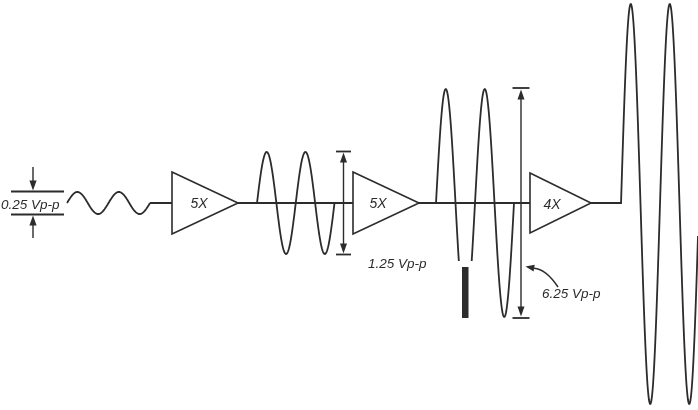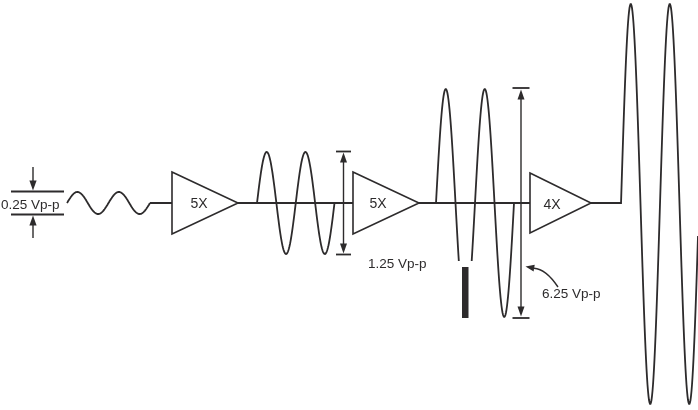--- a/index.html
+++ b/index.html
@@ -1,17 +1,17 @@
 <!DOCTYPE html>
 <html style="--line: #2d2b2c; --bg: #ffffff;"><head>
 <meta charset="utf-8">
 <style>
   :root { --line:#2d2b2c; --bg:#ffffff; }
   html,body { margin:0; padding:0; background:var(--bg); }
-  .stage { position:relative; width:698px; height:410px; background:var(--bg); overflow:hidden; }
+  .stage { position:relative; width:698px; height:410px; background:var(--bg); overflow:hidden;font-style:italic; }
   svg { display:block; }
   svg text {
     font-family:"Liberation Sans", sans-serif;
     fill:var(--line);
   }
   .lbl  { font-size:13.5px; }
   .gain { font-size:14px; }
   .stroke { stroke:var(--line); fill:none; }
   .w14 { stroke-width:1.4; }
   .w18 { stroke-width:1.8; }

